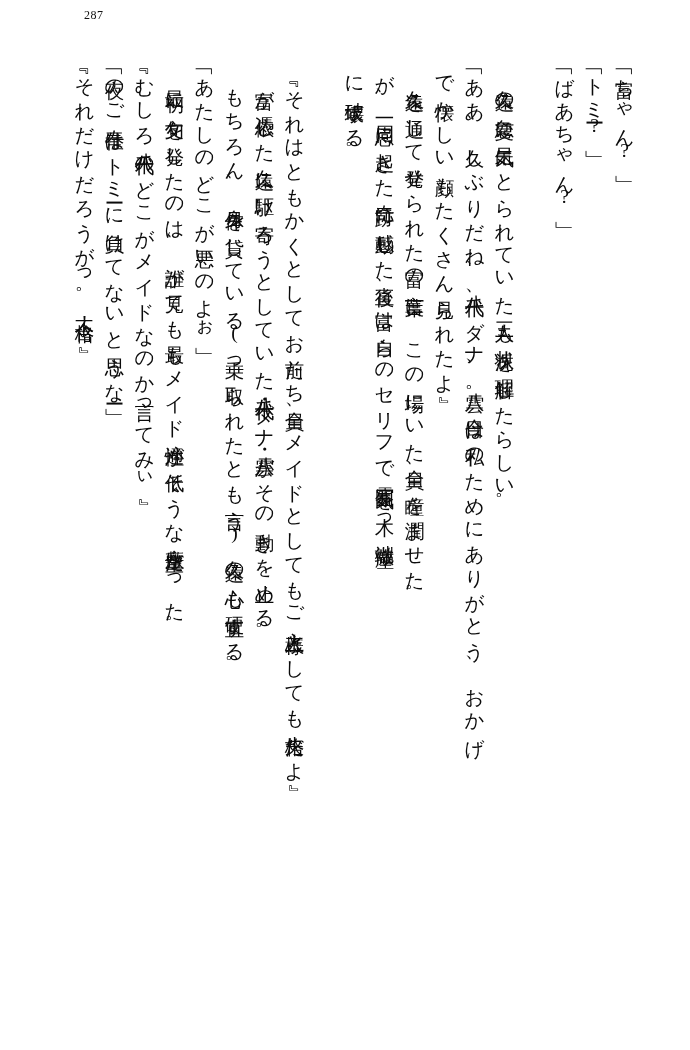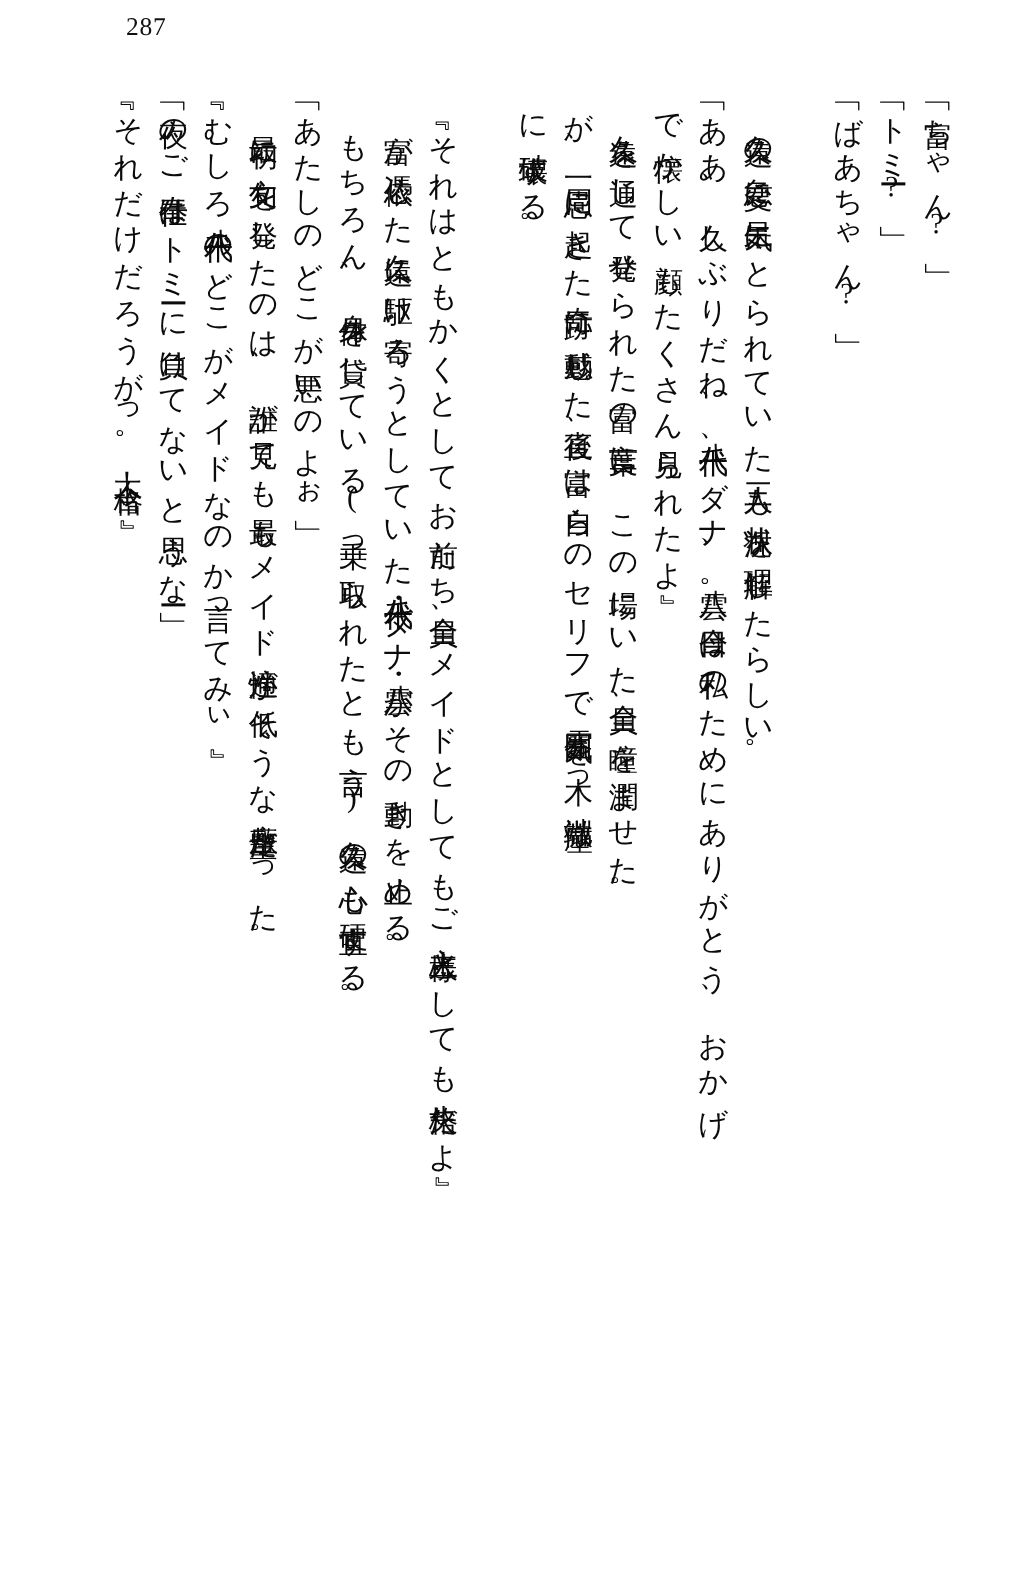--- a/index.html
+++ b/index.html
@@ -21,21 +21,21 @@
     height: 1050px;
     position: relative;
     background: #ffffff;
   }
 
   
   #page-number {
     position: absolute;
     top: 8px;
     left: 84px;
-    font-size: 17px;
+    font-size: 12px;
     font-family: "Liberation Serif", "DejaVu Serif", serif;
     letter-spacing: 0.5px;
     color: #111;
     text-align: right;
   }
 
   
   #body-text {
     position: absolute;
     top: 62px;

